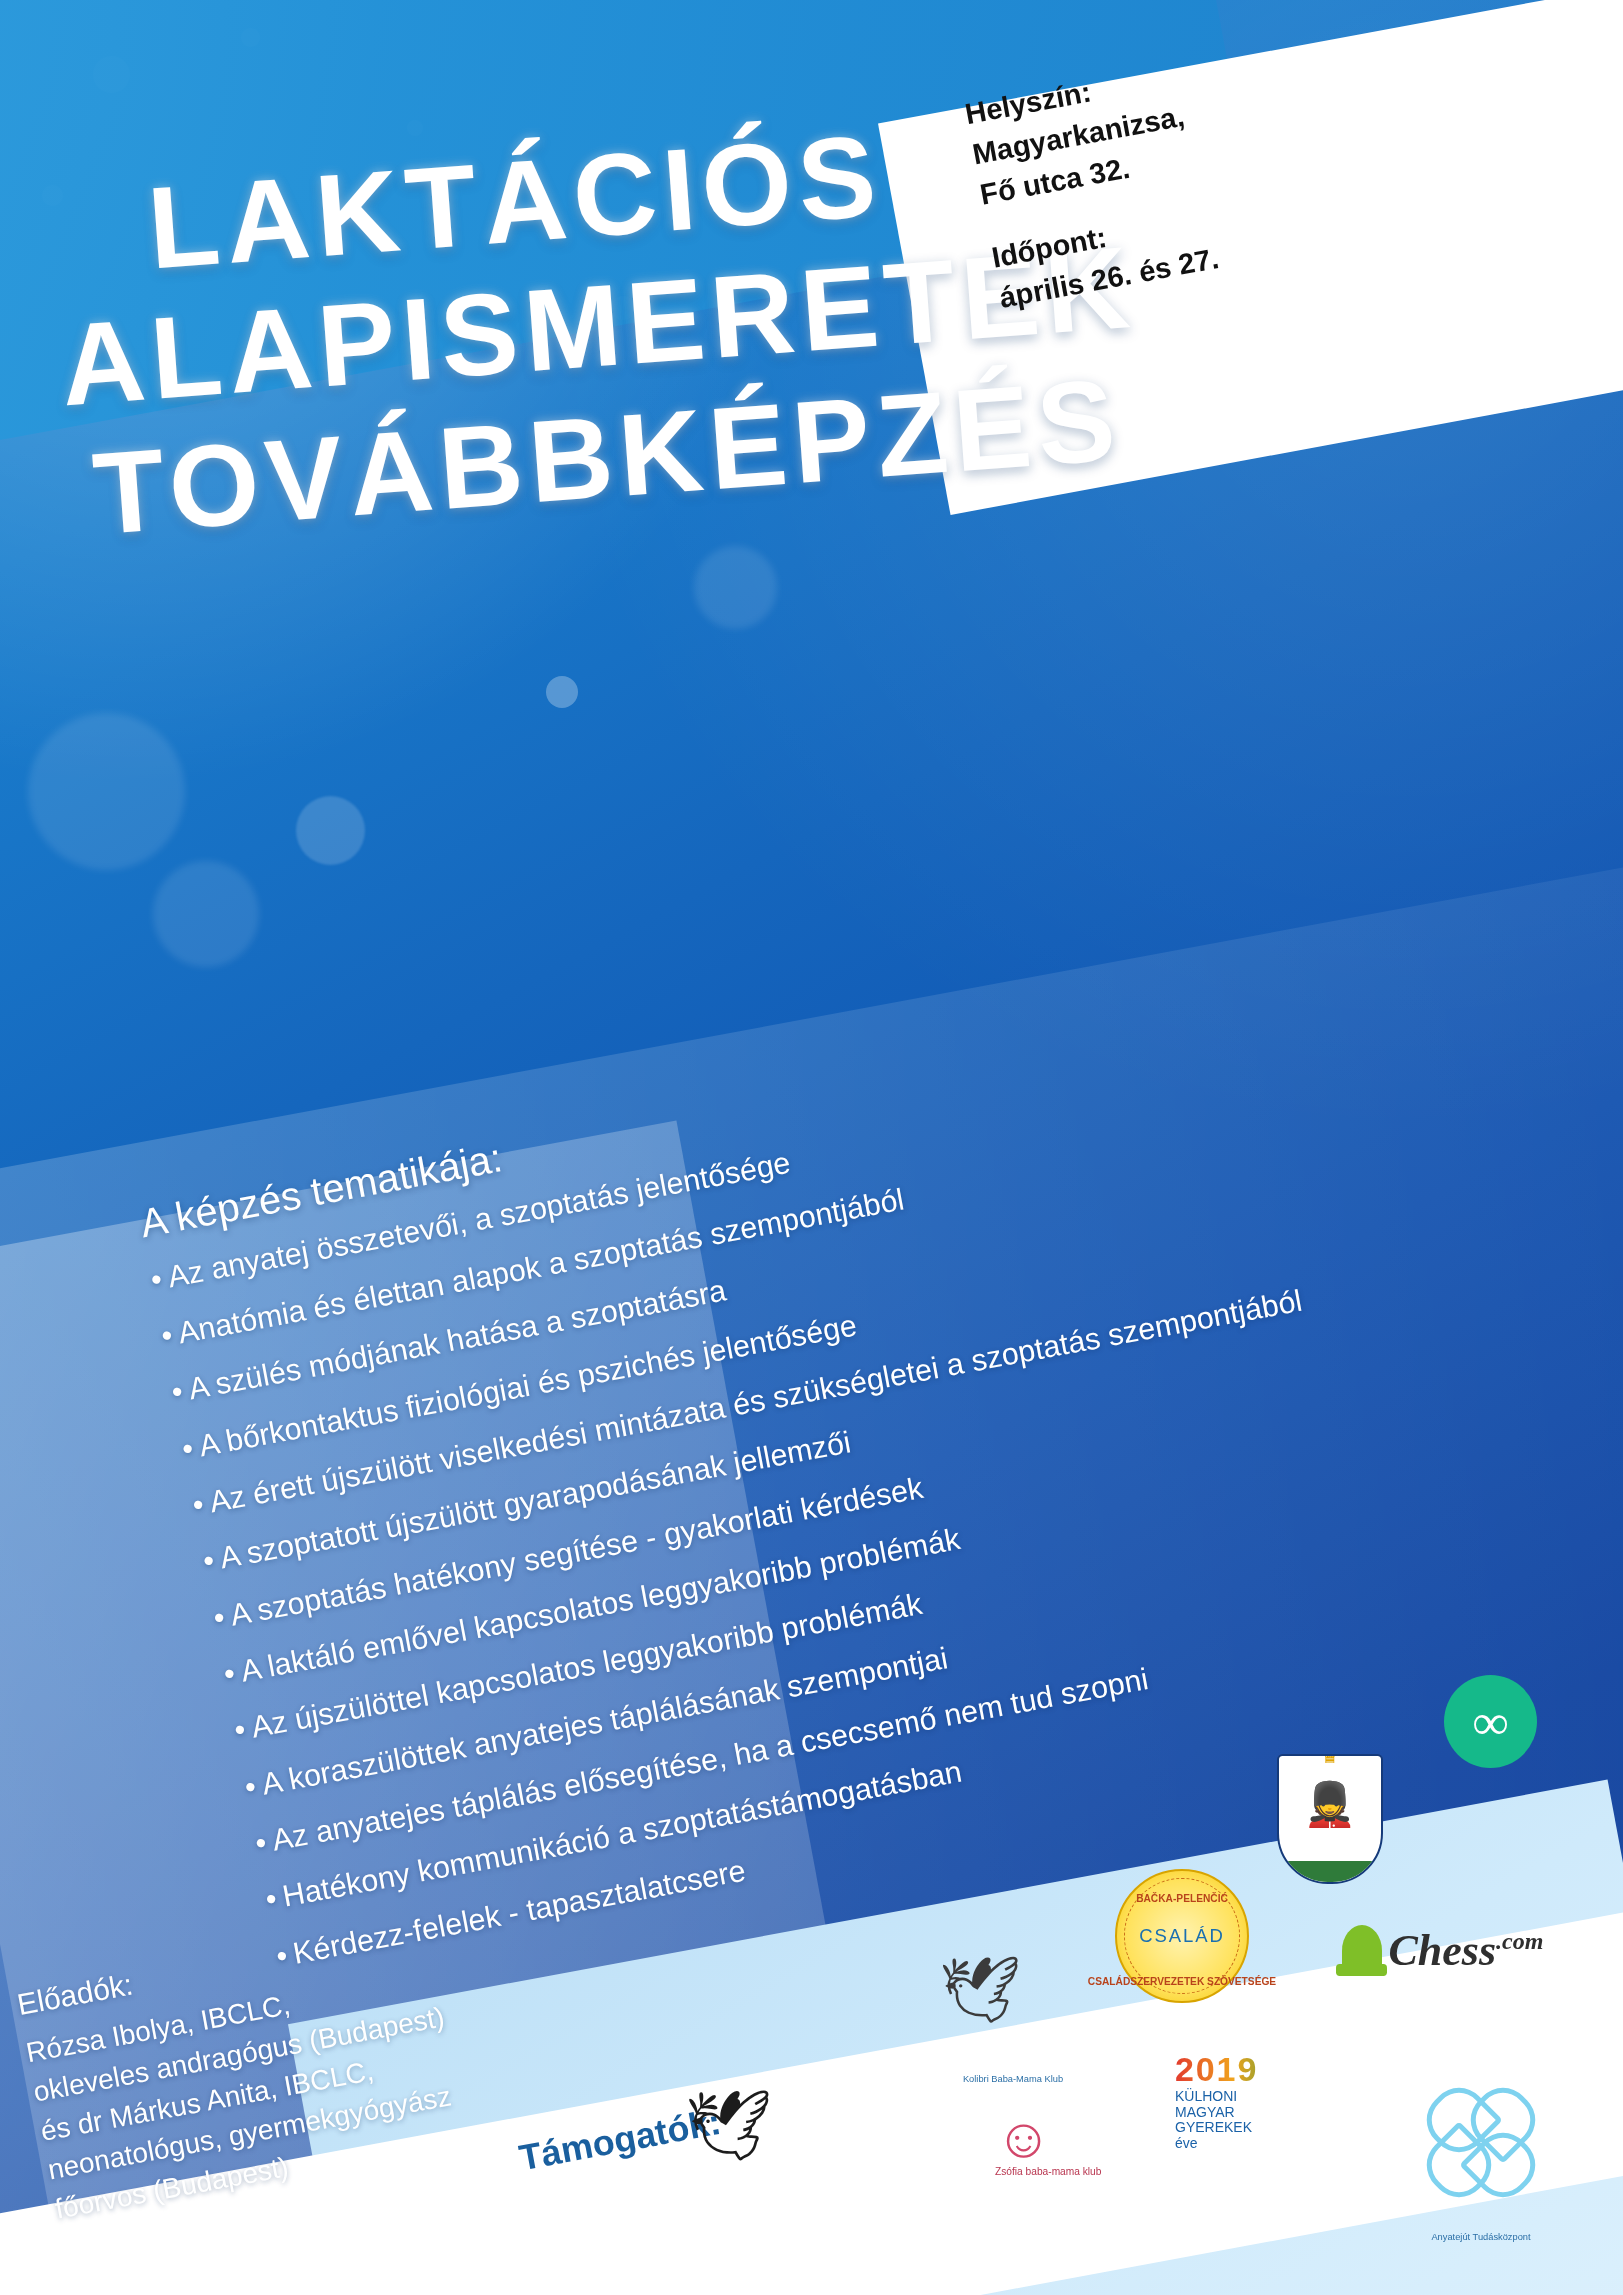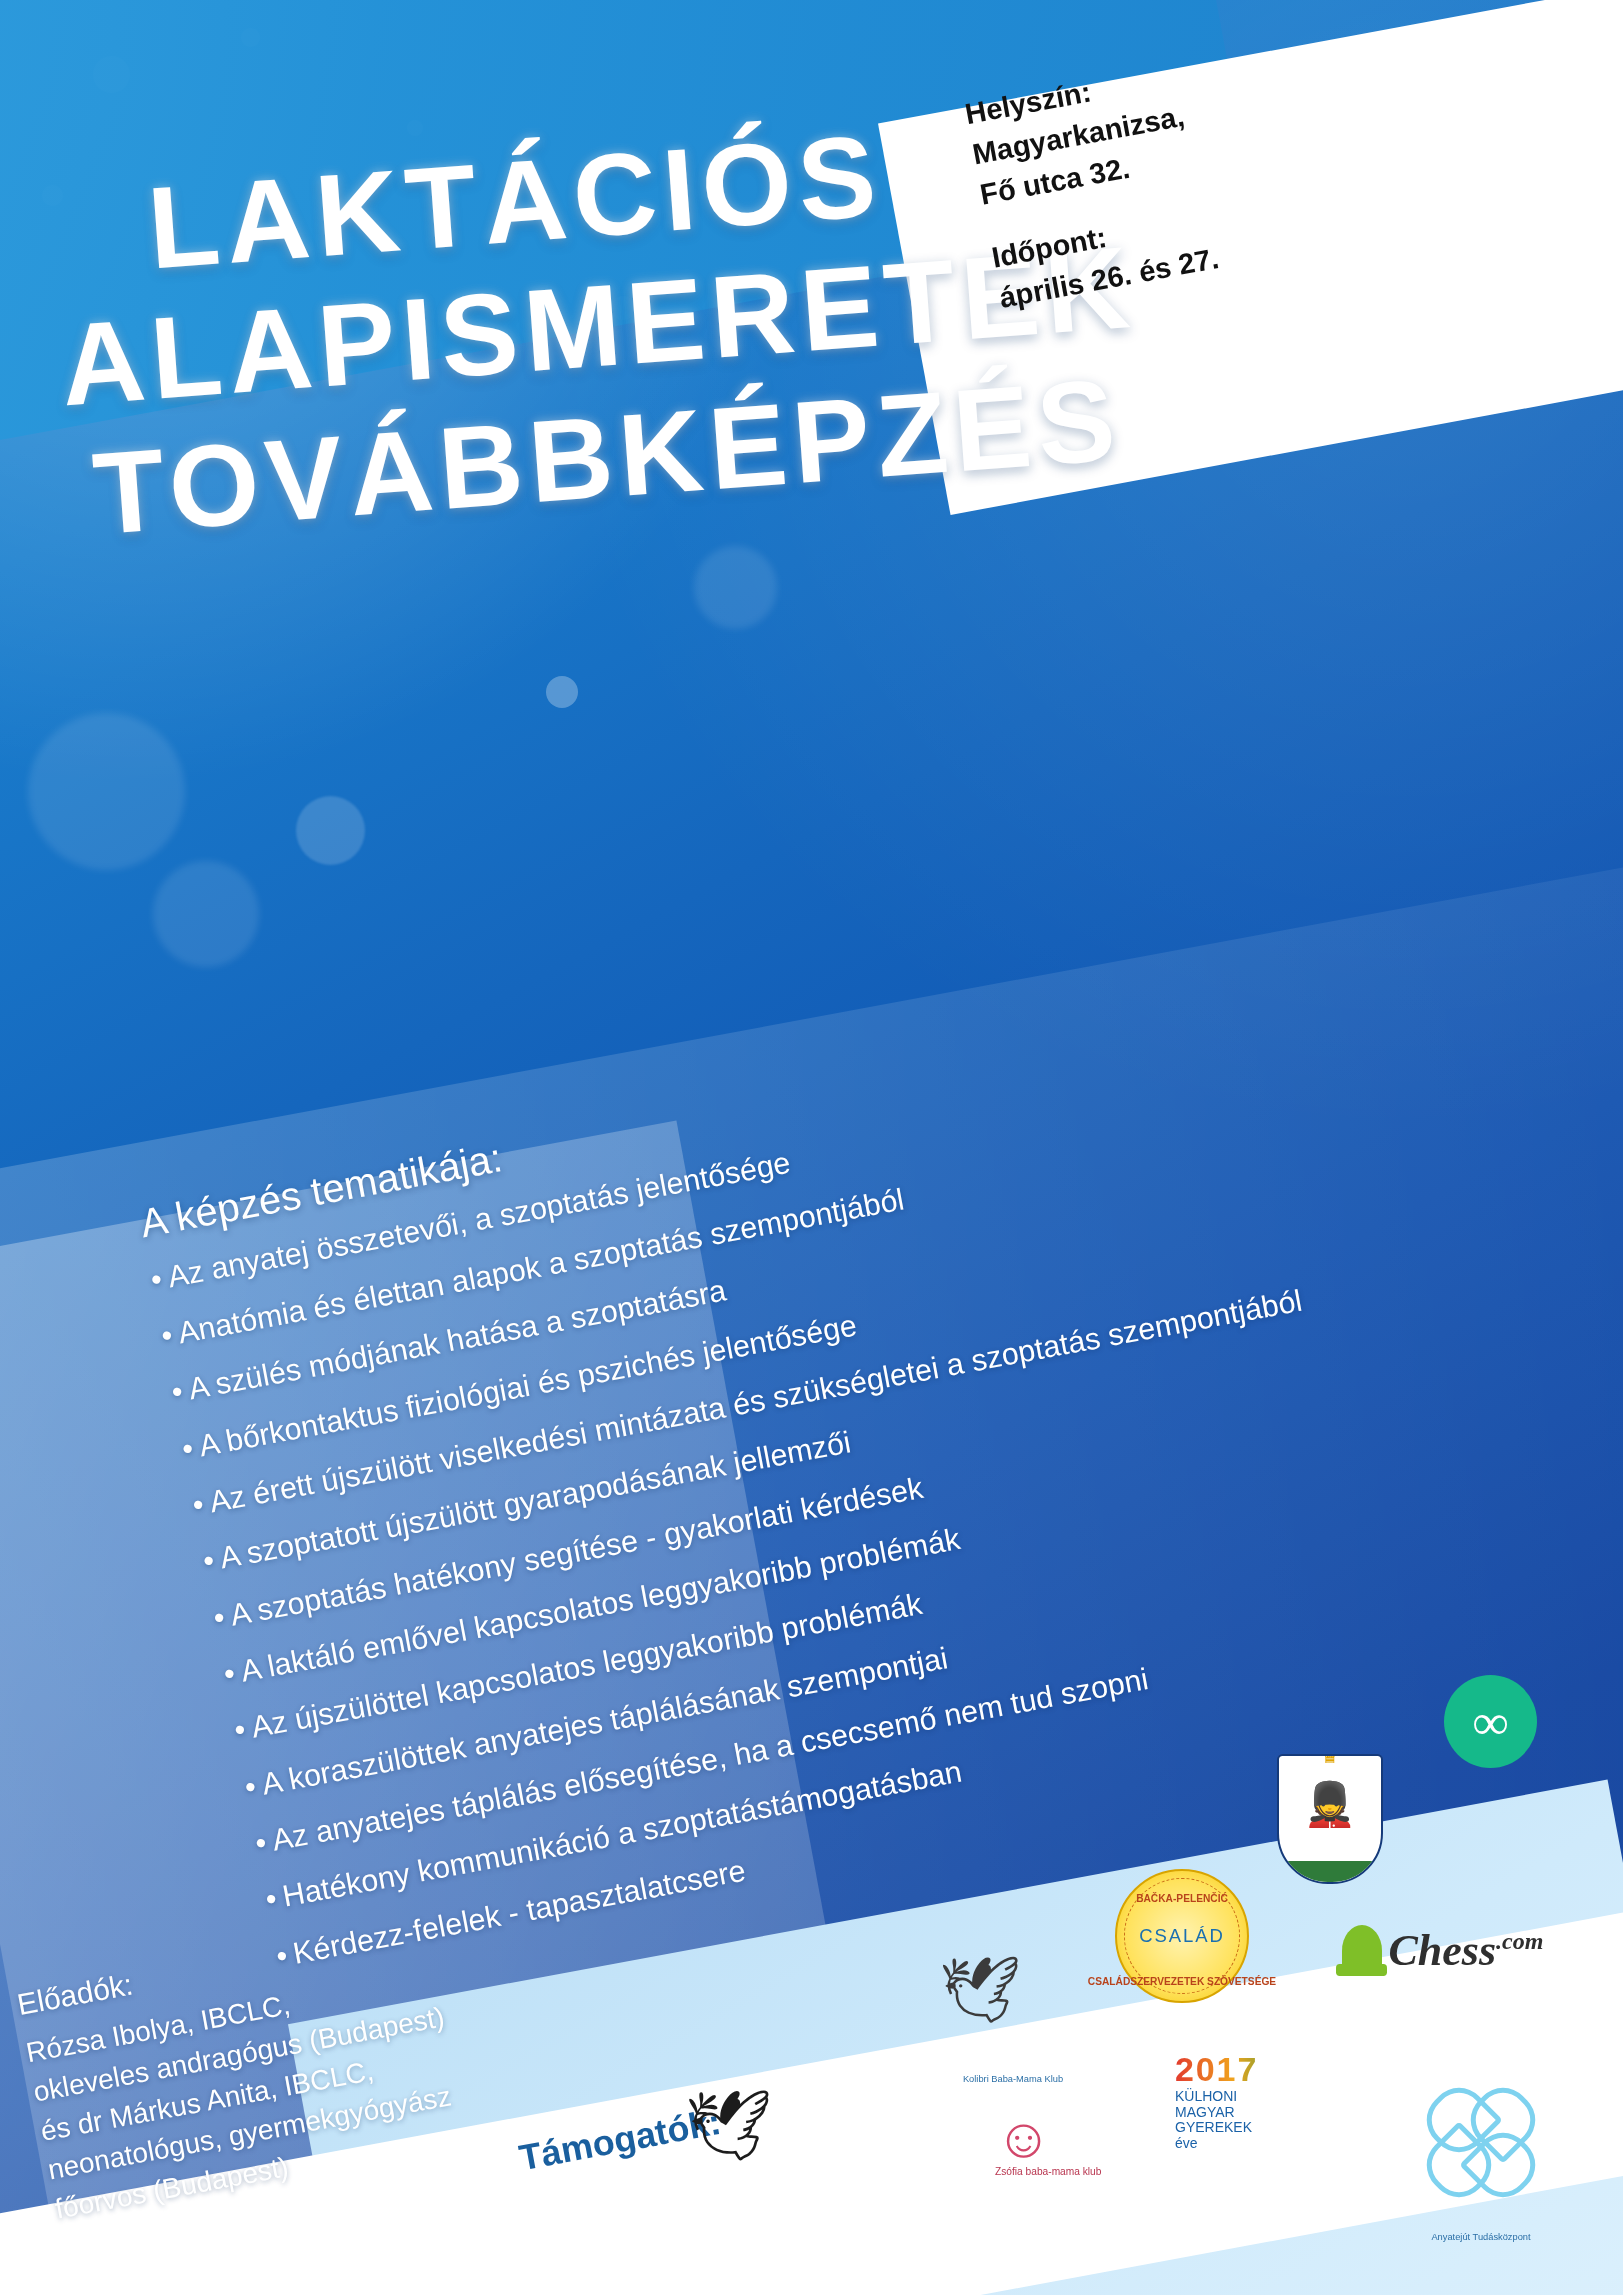--- a/index.html
+++ b/index.html
@@ -457,21 +457,21 @@
     <span class="chess-pawn"></span>
     <span class="chess-word"><span>Chess</span><span class="dotcom">.com</span></span>
   </div>
 
   <div class="logo logo-bird">
     <div class="glyph">🕊</div>
     <span class="logo-label">Kolibri Baba-Mama Klub</span>
   </div>
 
   <div class="logo logo-2019">
-    <div class="y-2019">2017</div>
+    <div class="y-2019">2019</div>
     <div class="y-sub">KÜLHONI</div>
     <div class="y-sub big">MAGYAR</div>
     <div class="y-sub big">GYEREKEK</div>
     <div class="y-sub">éve</div>
   </div>
 
   <div class="logo logo-mother">
     <div class="glyph">☺</div>
     <div class="cap">Zsófia baba-mama klub</div>
   </div>

